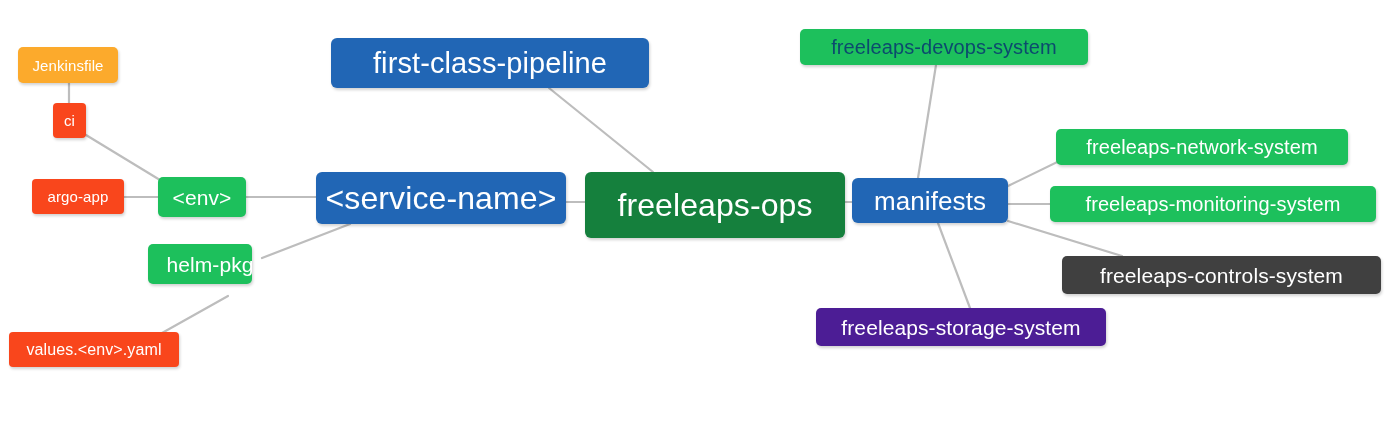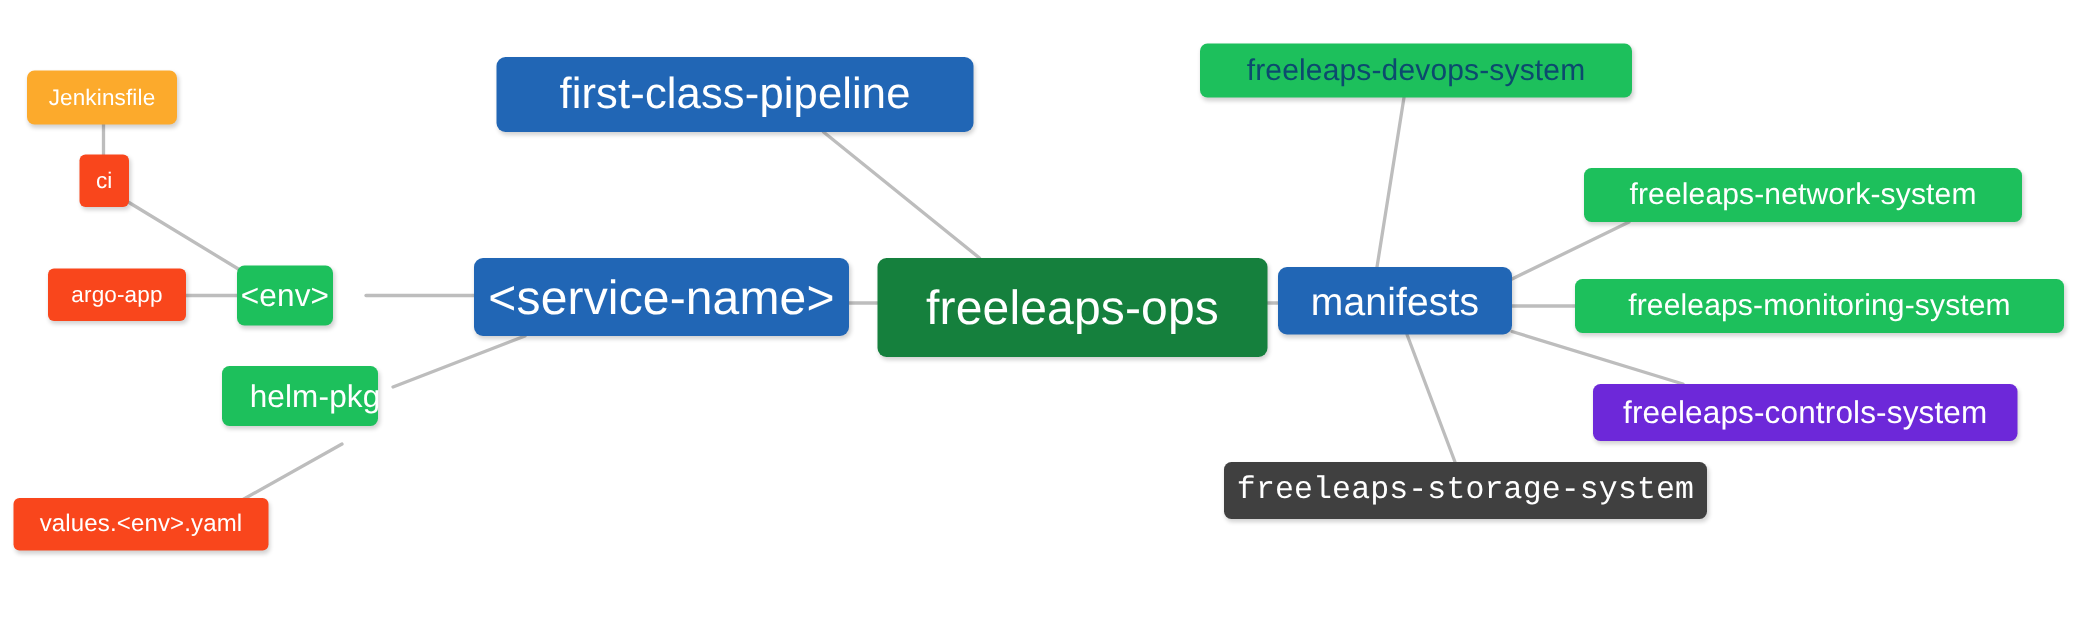--- a/index.html
+++ b/index.html
@@ -78,21 +78,21 @@
   <div id="node-layer">
       <div class="node" style="left: 18px; top: 24px; width: 100px; height: 36px; background: rgb(252, 170, 44); font-size: 15px; border-radius: 5px; color: rgb(255, 255, 255); margin-top: 23px;">
         <span class="node-label">Jenkinsfile</span>
       </div>
       <div class="node" style="left: 53px; top: 103px; width: 33px; height: 35px; background: rgb(249, 70, 28); font-size: 15px; border-radius: 4px; color: rgb(255, 255, 255);">
         <span class="node-label">ci</span>
       </div>
       <div class="node" style="left: 32px; top: 179px; width: 92px; height: 35px; background: rgb(249, 70, 28); font-size: 15px; border-radius: 4px; color: rgb(255, 255, 255);">
         <span class="node-label">argo-app</span>
       </div>
-      <div class="node" style="left: 158px; top: 177px; width: 64px; height: 40px; background: rgb(29, 192, 92); font-size: 21px; border-radius: 5px; color: rgb(255, 255, 255);">
+      <div class="node" style="left: 158px; top: 177px; width: 88px; height: 40px; background: rgb(29, 192, 92); font-size: 21px; border-radius: 5px; color: rgb(255, 255, 255);">
         <span class="node-label">&lt;env&gt;</span>
       </div>
       <div class="node" style="left: 148px; top: 244px; width: 104px; height: 40px; background: rgb(29, 192, 92); font-size: 21px; border-radius: 5px; color: rgb(255, 255, 255); padding-left: 20px;">
         <span class="node-label">helm-pkg</span>
       </div>
       <div class="node" style="left: 9px; top: 332px; width: 170px; height: 35px; background: rgb(249, 70, 28); font-size: 16px; border-radius: 4px; color: rgb(255, 255, 255);">
         <span class="node-label">values.&lt;env&gt;.yaml</span>
       </div>
       <div class="node" style="left: 315px; top: 38px; width: 318px; height: 50px; background: rgb(33, 102, 181); font-size: 29px; border-radius: 6px; color: rgb(255, 255, 255); margin-left: 16px;">
         <span class="node-label">first-class-pipeline</span>
@@ -102,27 +102,27 @@
       </div>
       <div class="node" style="left: 585px; top: 172px; width: 260px; height: 66px; background: #15803d; font-size: 32px; border-radius: 6px; color: rgb(255, 255, 255);">
         <span class="node-label">freeleaps-ops</span>
       </div>
       <div class="node" style="left: 852px; top: 178px; width: 156px; height: 45px; background: rgb(33, 102, 181); font-size: 26px; border-radius: 6px; color: rgb(255, 255, 255);">
         <span class="node-label">manifests</span>
       </div>
       <div class="node" style="left: 800px; top: 29px; width: 288px; height: 36px; background: rgb(29, 192, 92); font-size: 20px; border-radius: 5px; color: #0c4a6e;">
         <span class="node-label">freeleaps-devops-system</span>
       </div>
-      <div class="node" style="left: 1056px; top: 112px; width: 292px; height: 36px; background: rgb(29, 192, 92); font-size: 20px; border-radius: 5px; color: rgb(255, 255, 255);">
+      <div class="node" style="left: 1056px; top: 129px; width: 292px; height: 36px; background: rgb(29, 192, 92); font-size: 20px; border-radius: 5px; color: rgb(255, 255, 255);">
         <span class="node-label">freeleaps-network-system</span>
       </div>
       <div class="node" style="left: 1050px; top: 186px; width: 326px; height: 36px; background: rgb(29, 192, 92); font-size: 20px; border-radius: 5px; color: rgb(255, 255, 255);">
         <span class="node-label">freeleaps-monitoring-system</span>
       </div>
-      <div class="node" style="left: 1062px; top: 256px; width: 283px; height: 38px; background: #6d28d9; font-size: 21px; border-radius: 5px; color: rgb(255, 255, 255);">
+      <div class="node" style="left: 1062px; top: 256px; width: 319px; height: 38px; background: #404040; font-size: 21px; border-radius: 5px; color: rgb(255, 255, 255);">
         <span class="node-label">freeleaps-controls-system</span>
       </div>
-      <div class="node" style="left: 816px; top: 308px; width: 322px; height: 38px; background: #404040; font-size: 21px; border-radius: 5px; color: rgb(255, 255, 255); font-family: Liberation Mono, monospace;">
+      <div class="node" style="left: 816px; top: 308px; width: 290px; height: 38px; background: #4c1d95; font-size: 21px; border-radius: 5px; color: rgb(255, 255, 255);">
         <span class="node-label">freeleaps-storage-system</span>
       </div>
     </div>
 
 </div>
 
 </body></html>

